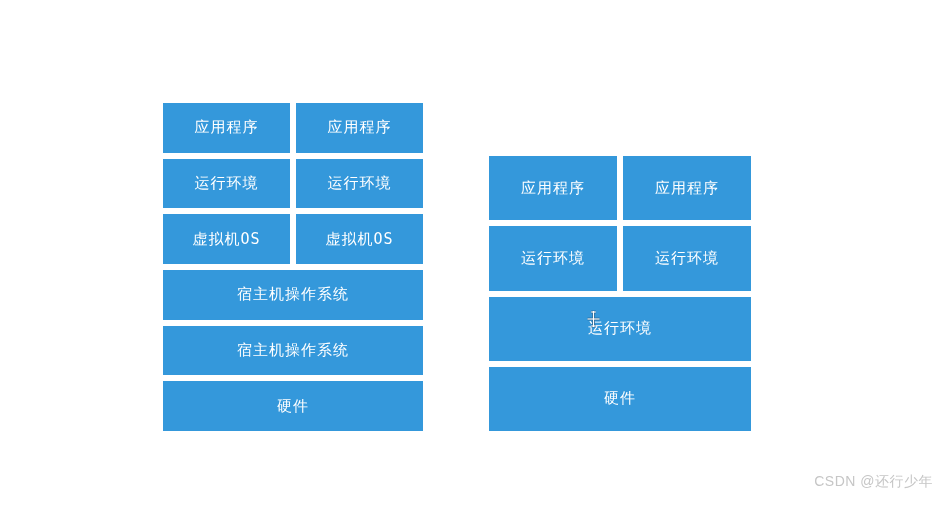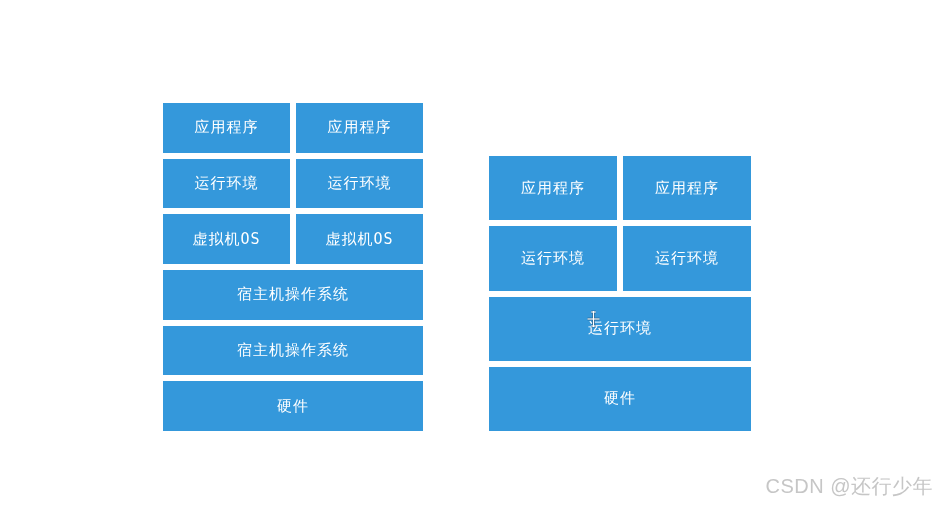--- a/index.html
+++ b/index.html
@@ -56,21 +56,21 @@
     top: 310px;
     width: 13px;
     height: 18px;
     pointer-events: none;
   }
   #watermark {
     position: absolute;
     right: 10px;
     top: 473px;
     font-family: "Liberation Sans", "DejaVu Sans", sans-serif;
-    font-size: 20px;
+    font-size: 14px;
     color: var(--watermark-gray, #c6c6c6);
     letter-spacing: 0.5px;
     text-shadow: 1px 1px 0 #ffffff;
     margin-left: 17px;
   }
 </style>
 </head>
 <body>
 
 <div id="canvas">

